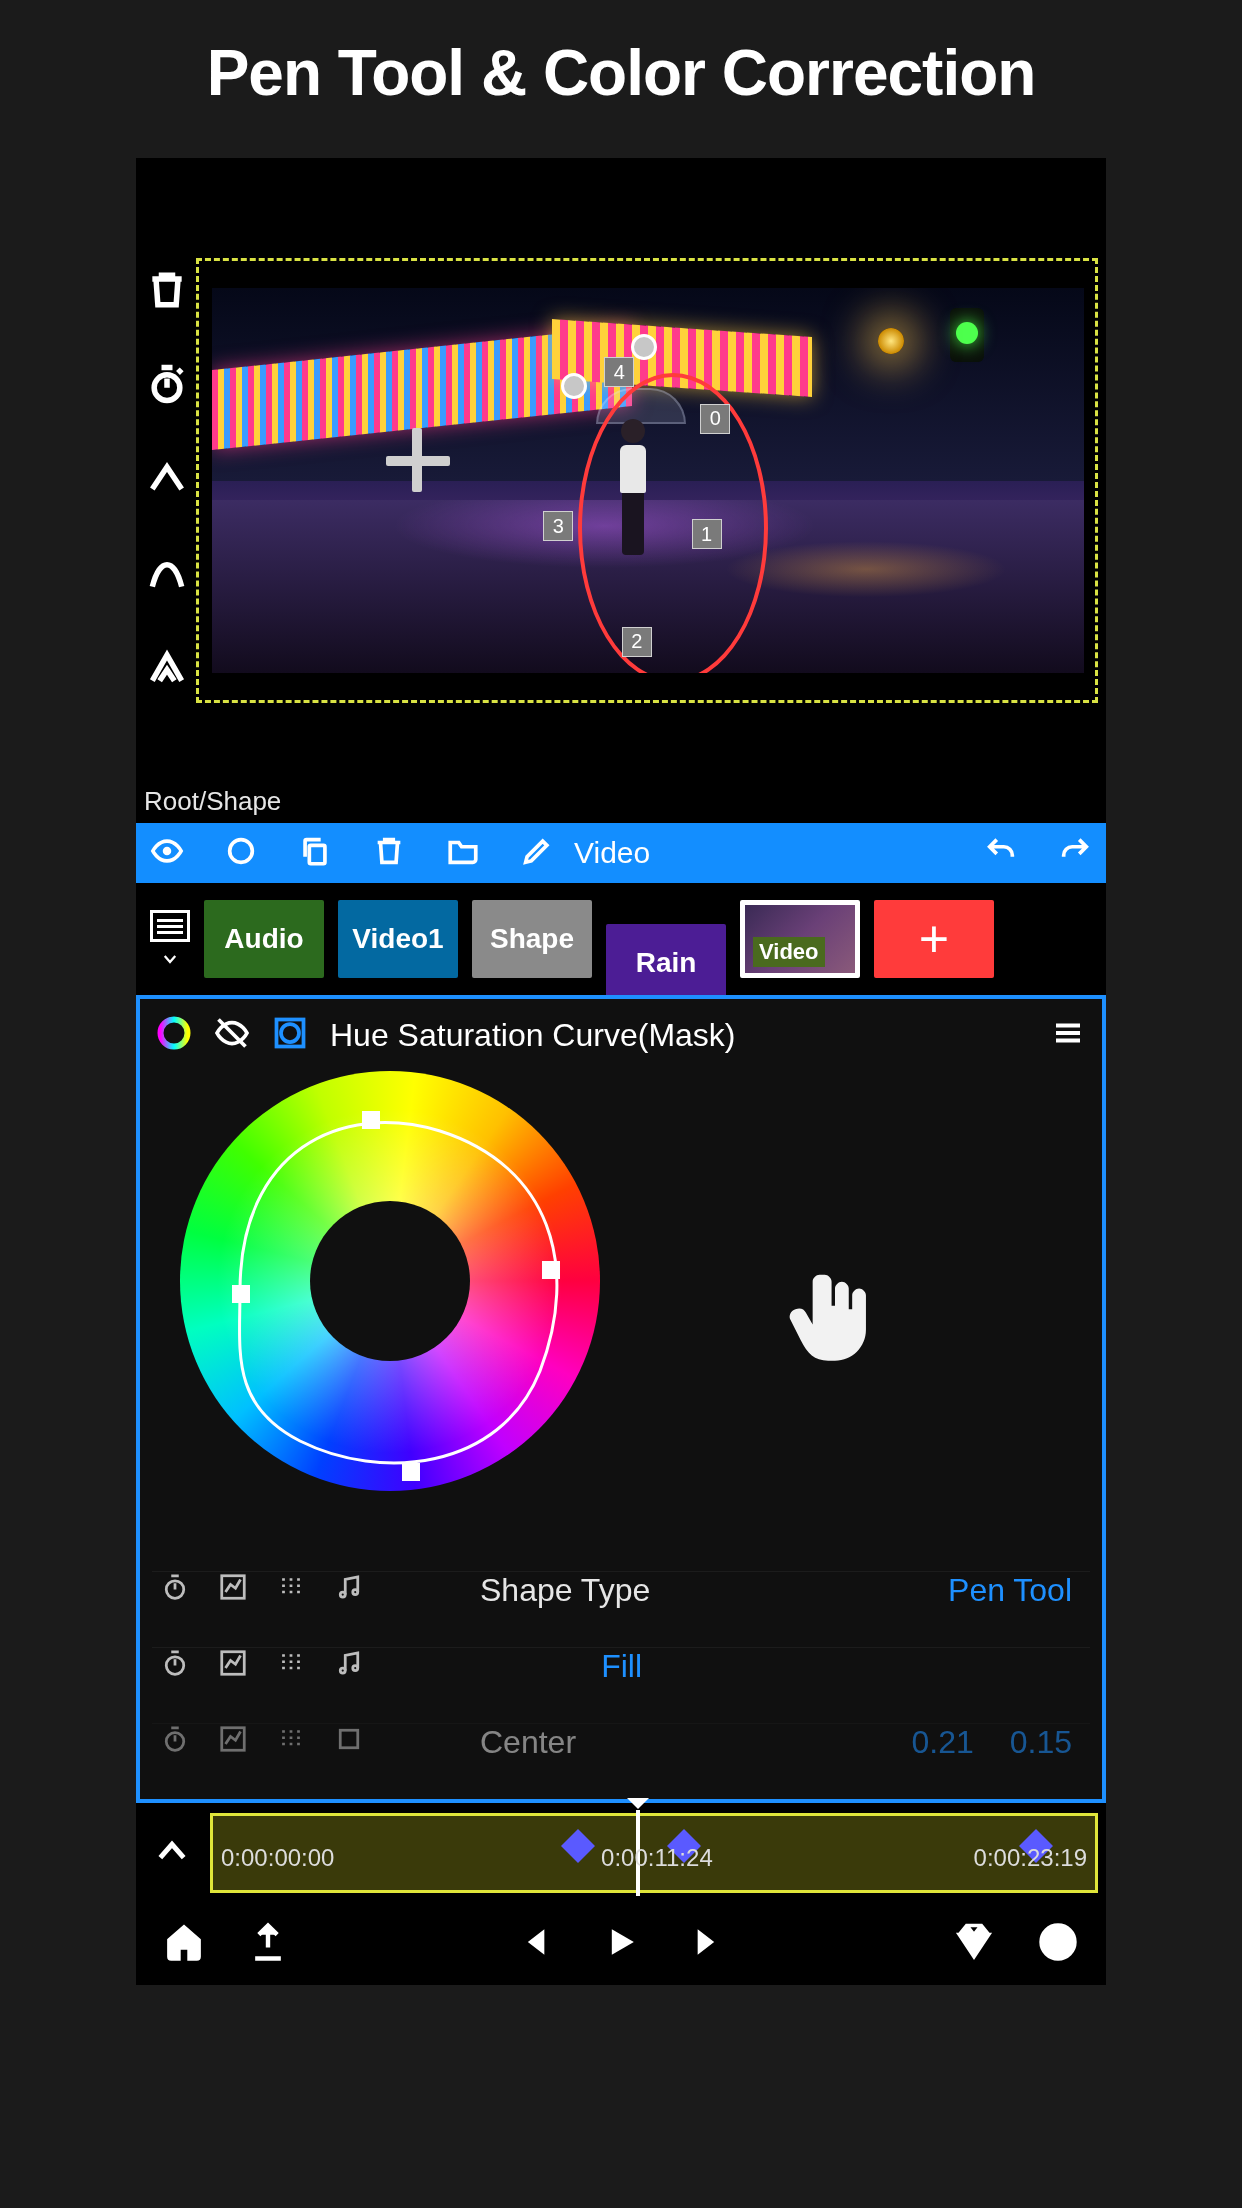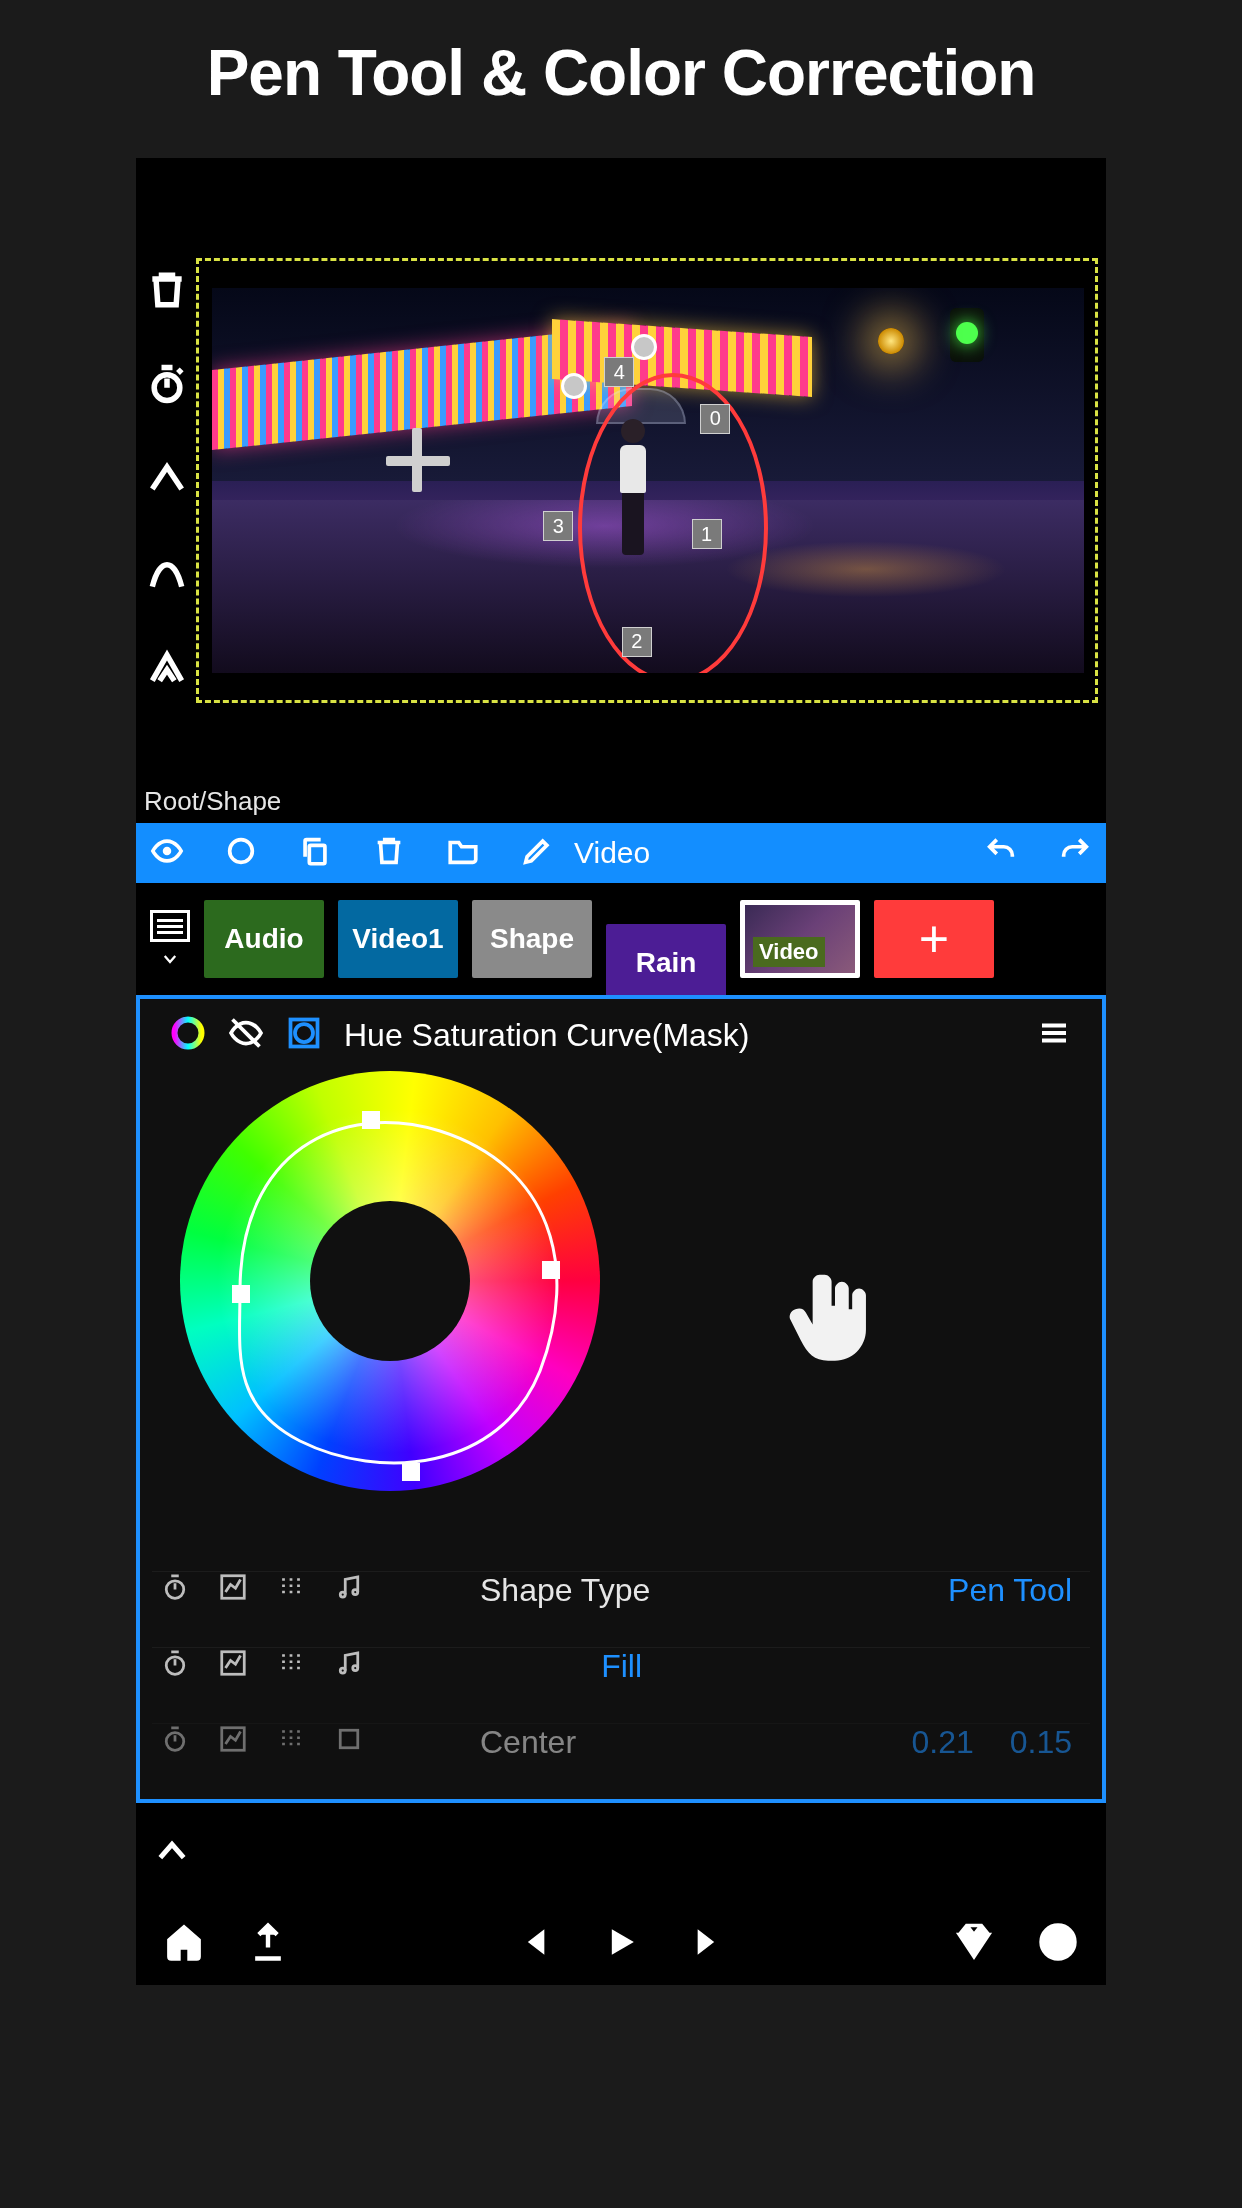--- a/index.html
+++ b/index.html
@@ -105,21 +105,21 @@
   .chip-audio{background:#2c6a1e;color:#fff;}
   .chip-video1{background:#0369a1;color:#fff;}
   .chip-shape{background:#8a8a8a;color:#fff;}
   .chip-rain{background:#4c1d95;color:#fff;margin-top:47px;}
   .chip-video{border:5px solid #fff;padding:0;min-width:120px;height:78px;position:relative;background:linear-gradient(135deg,#3a2a55,#6a4077,#8a5a7a);}
   .chip-video span{position:absolute;left:8px;bottom:6px;background:#4a6a1e;color:#fff;font-size:22px;padding:2px 6px;}
   .chip-add{background:#ff3b3b;color:#fff;width:88px;font-size:52px;font-weight:300;}
 
   
   .hue-panel{border:4px solid #1e90ff;background:#101010;position:relative;}
-  .hue-header{display:flex;align-items:center;gap:22px;height:72px;padding:0 30px;}
+  .hue-header{display:flex;align-items:center;gap:22px;height:72px;padding:0 16px;}
   .hue-header svg{width:36px;height:36px;}
   .hue-title{font-size:32px;color:#fff;flex:1;}
   .color-wheel-wrap{position:relative;height:500px;}
   .color-wheel{
     position:absolute;left:40px;top:0;width:420px;height:420px;border-radius:50%;
     background: conic-gradient(from 90deg, #ff0040,#ff00c0,#c000ff,#4000ff,#0040ff,#00c0ff,#00ffc0,#00ff40,#40ff00,#c0ff00,#ffff00,#ffc000,#ff4000,#ff0040);
   }
   .color-wheel::after{content:"";position:absolute;inset:0;border-radius:50%;background:radial-gradient(circle,rgba(255,255,255,.55) 0%,rgba(255,255,255,0) 58%);}
   .color-hole{position:absolute;left:170px;top:130px;width:160px;height:160px;border-radius:50%;background:#101010;}
   
@@ -377,20 +377,29 @@
           <span>0.15</span>
         </div>
       </div>
     </div>
   </div>
 
   <div class="timeline-wrap">
     <span class="timeline-collapse"><svg viewBox="0 0 24 24">
           <path d="M5 16l7-8 7 8"></path>
         </svg></span>
+    <div class="timeline">
+      <span class="tc" style="left:8px">0:00:00:00</span>
+      <span class="key" style="left:40%"></span>
+      <span class="key" style="left:52%"></span>
+      <span class="key" style="left:92%"></span>
+      <div class="play-marker" style="left:48%"></div>
+      <span class="tc" style="left:44%">0:00:11:24</span>
+      <span class="tc" style="right:8px">0:00:23:19</span>
+    </div>
   </div>
 
   <div class="bottom-bar">
     <div class="grp">
       <span><svg viewBox="0 0 24 24" fill="none" stroke-width="2.4">
             <path d="M4 11l8-7 8 7v9a1 1 0 01-1 1h-4v-6h-6v6H5a1 1 0 01-1-1z"></path>
           </svg></span>
       <span><svg viewBox="0 0 24 24" fill="none" stroke-width="2.4">
             <path d="M12 3v12M7 8l5-5 5 5M5 21h14"></path>
           </svg></span>

